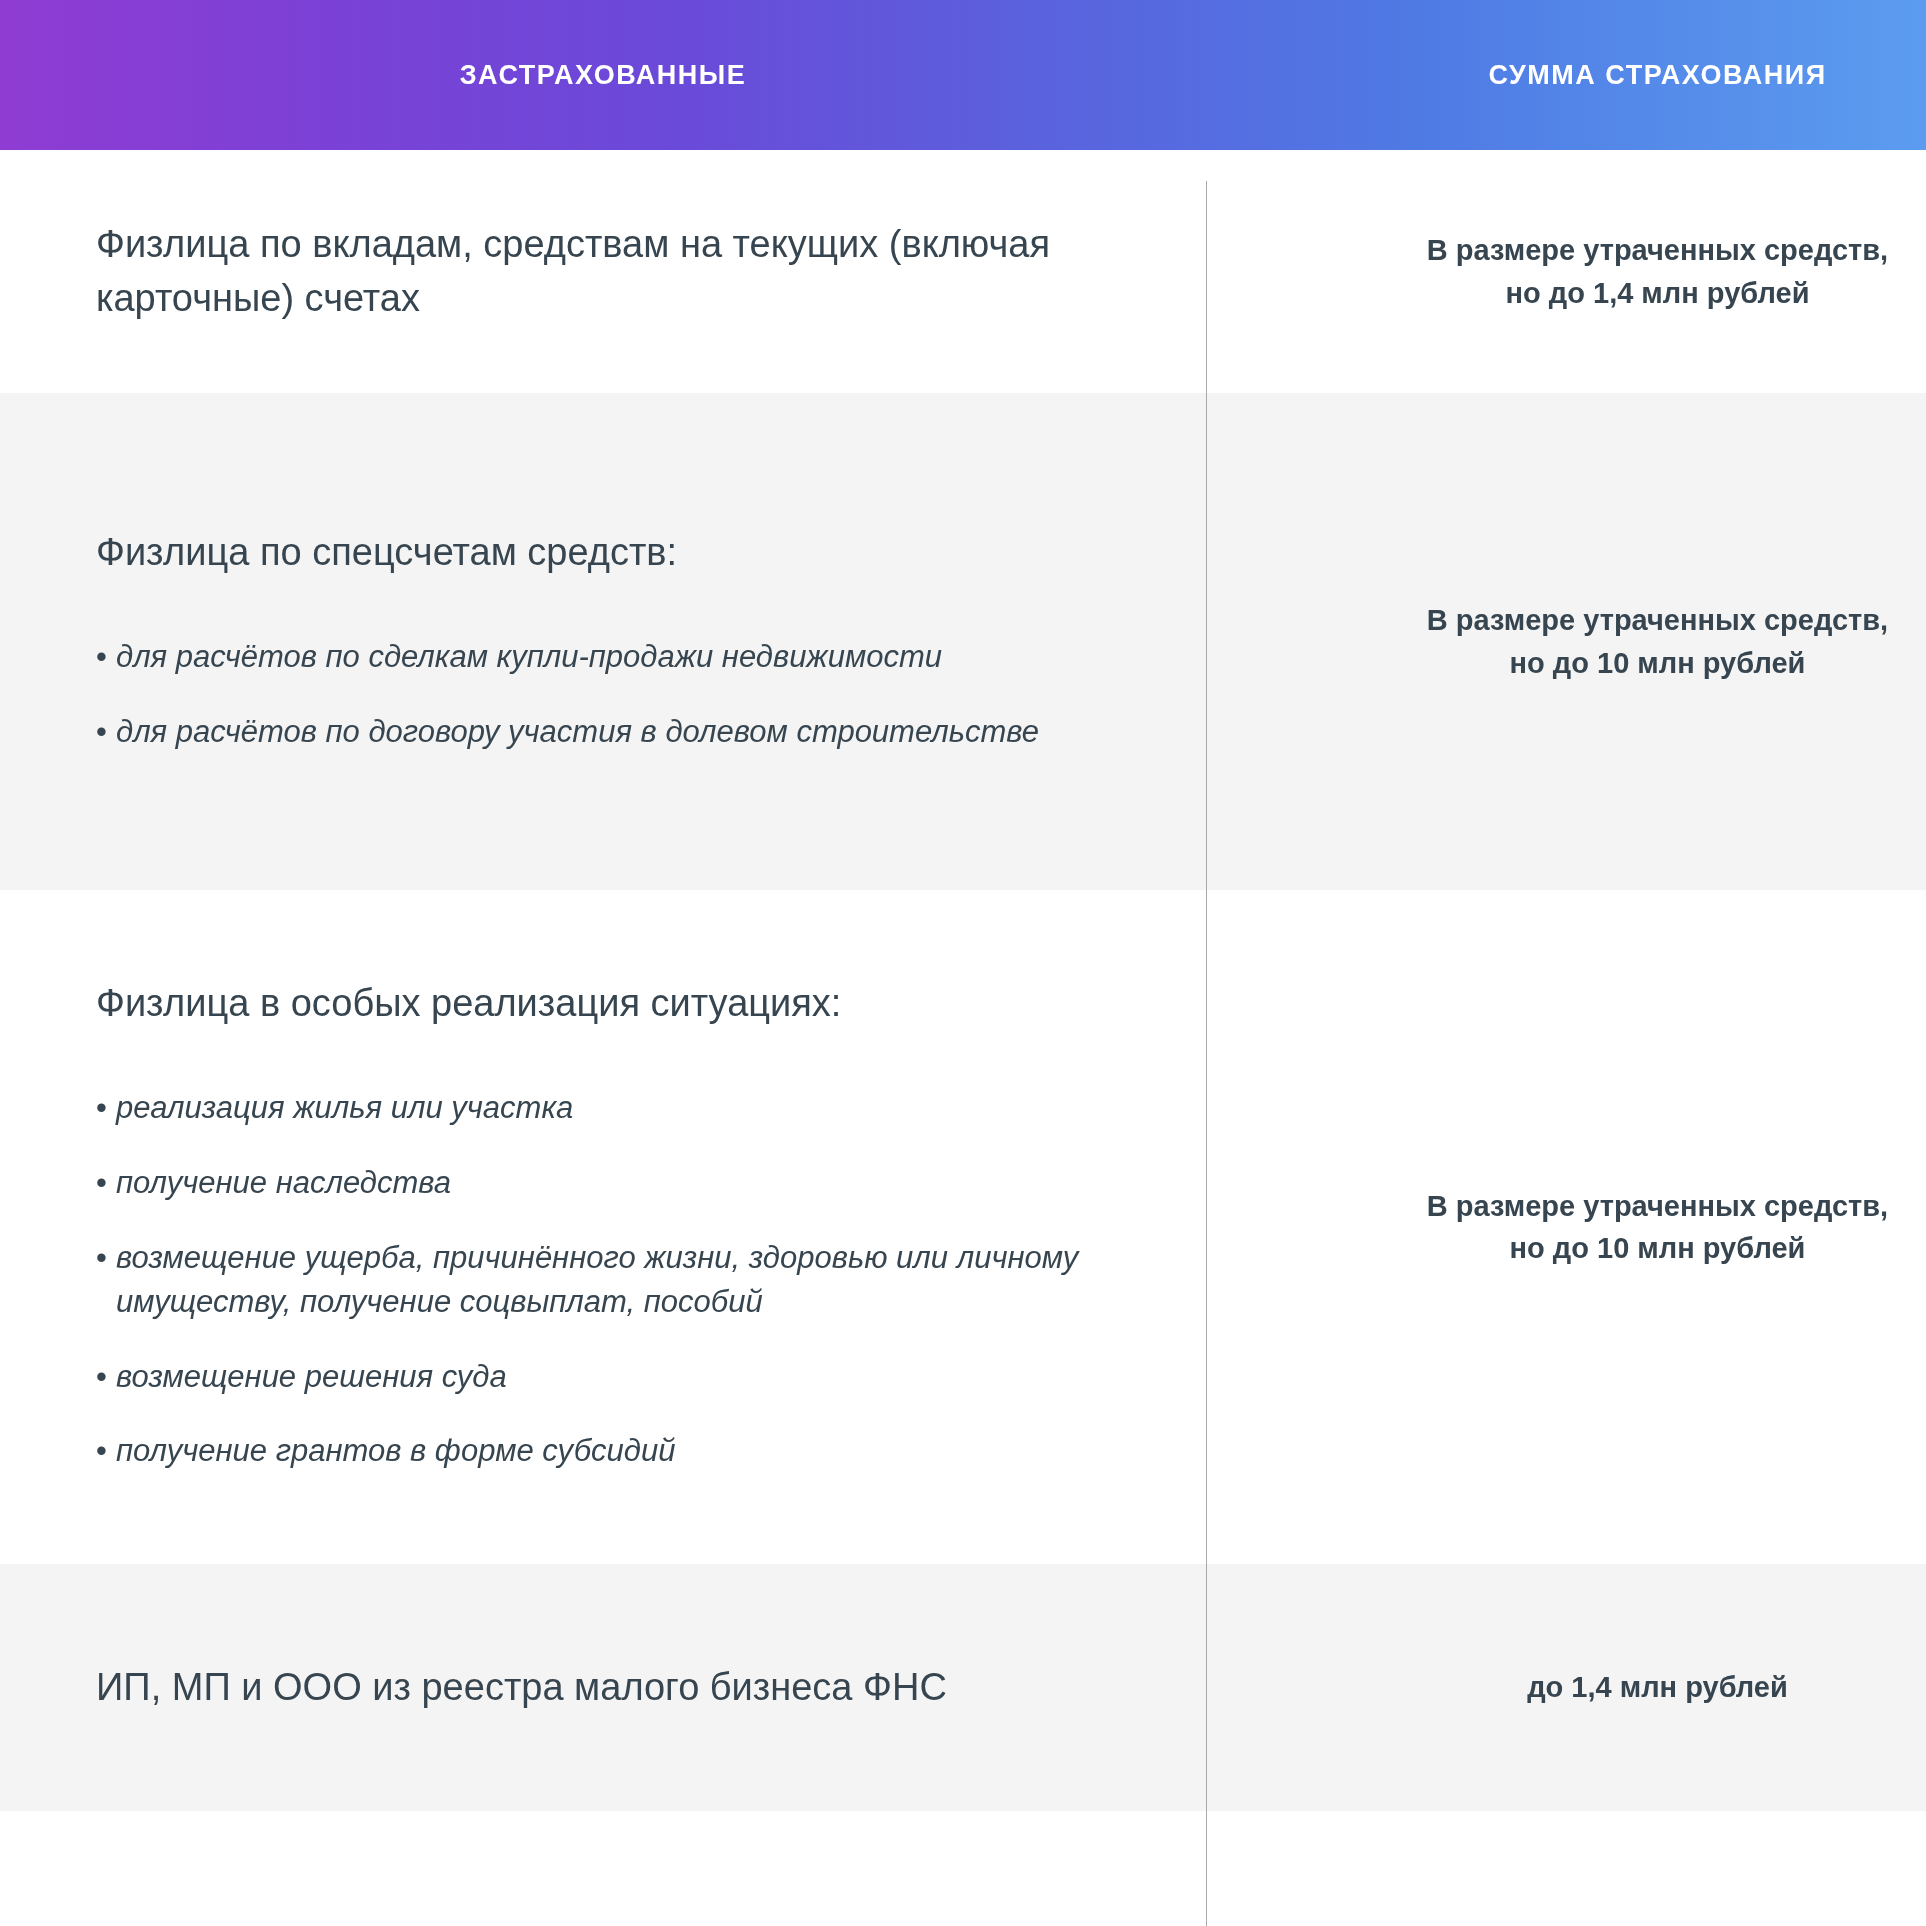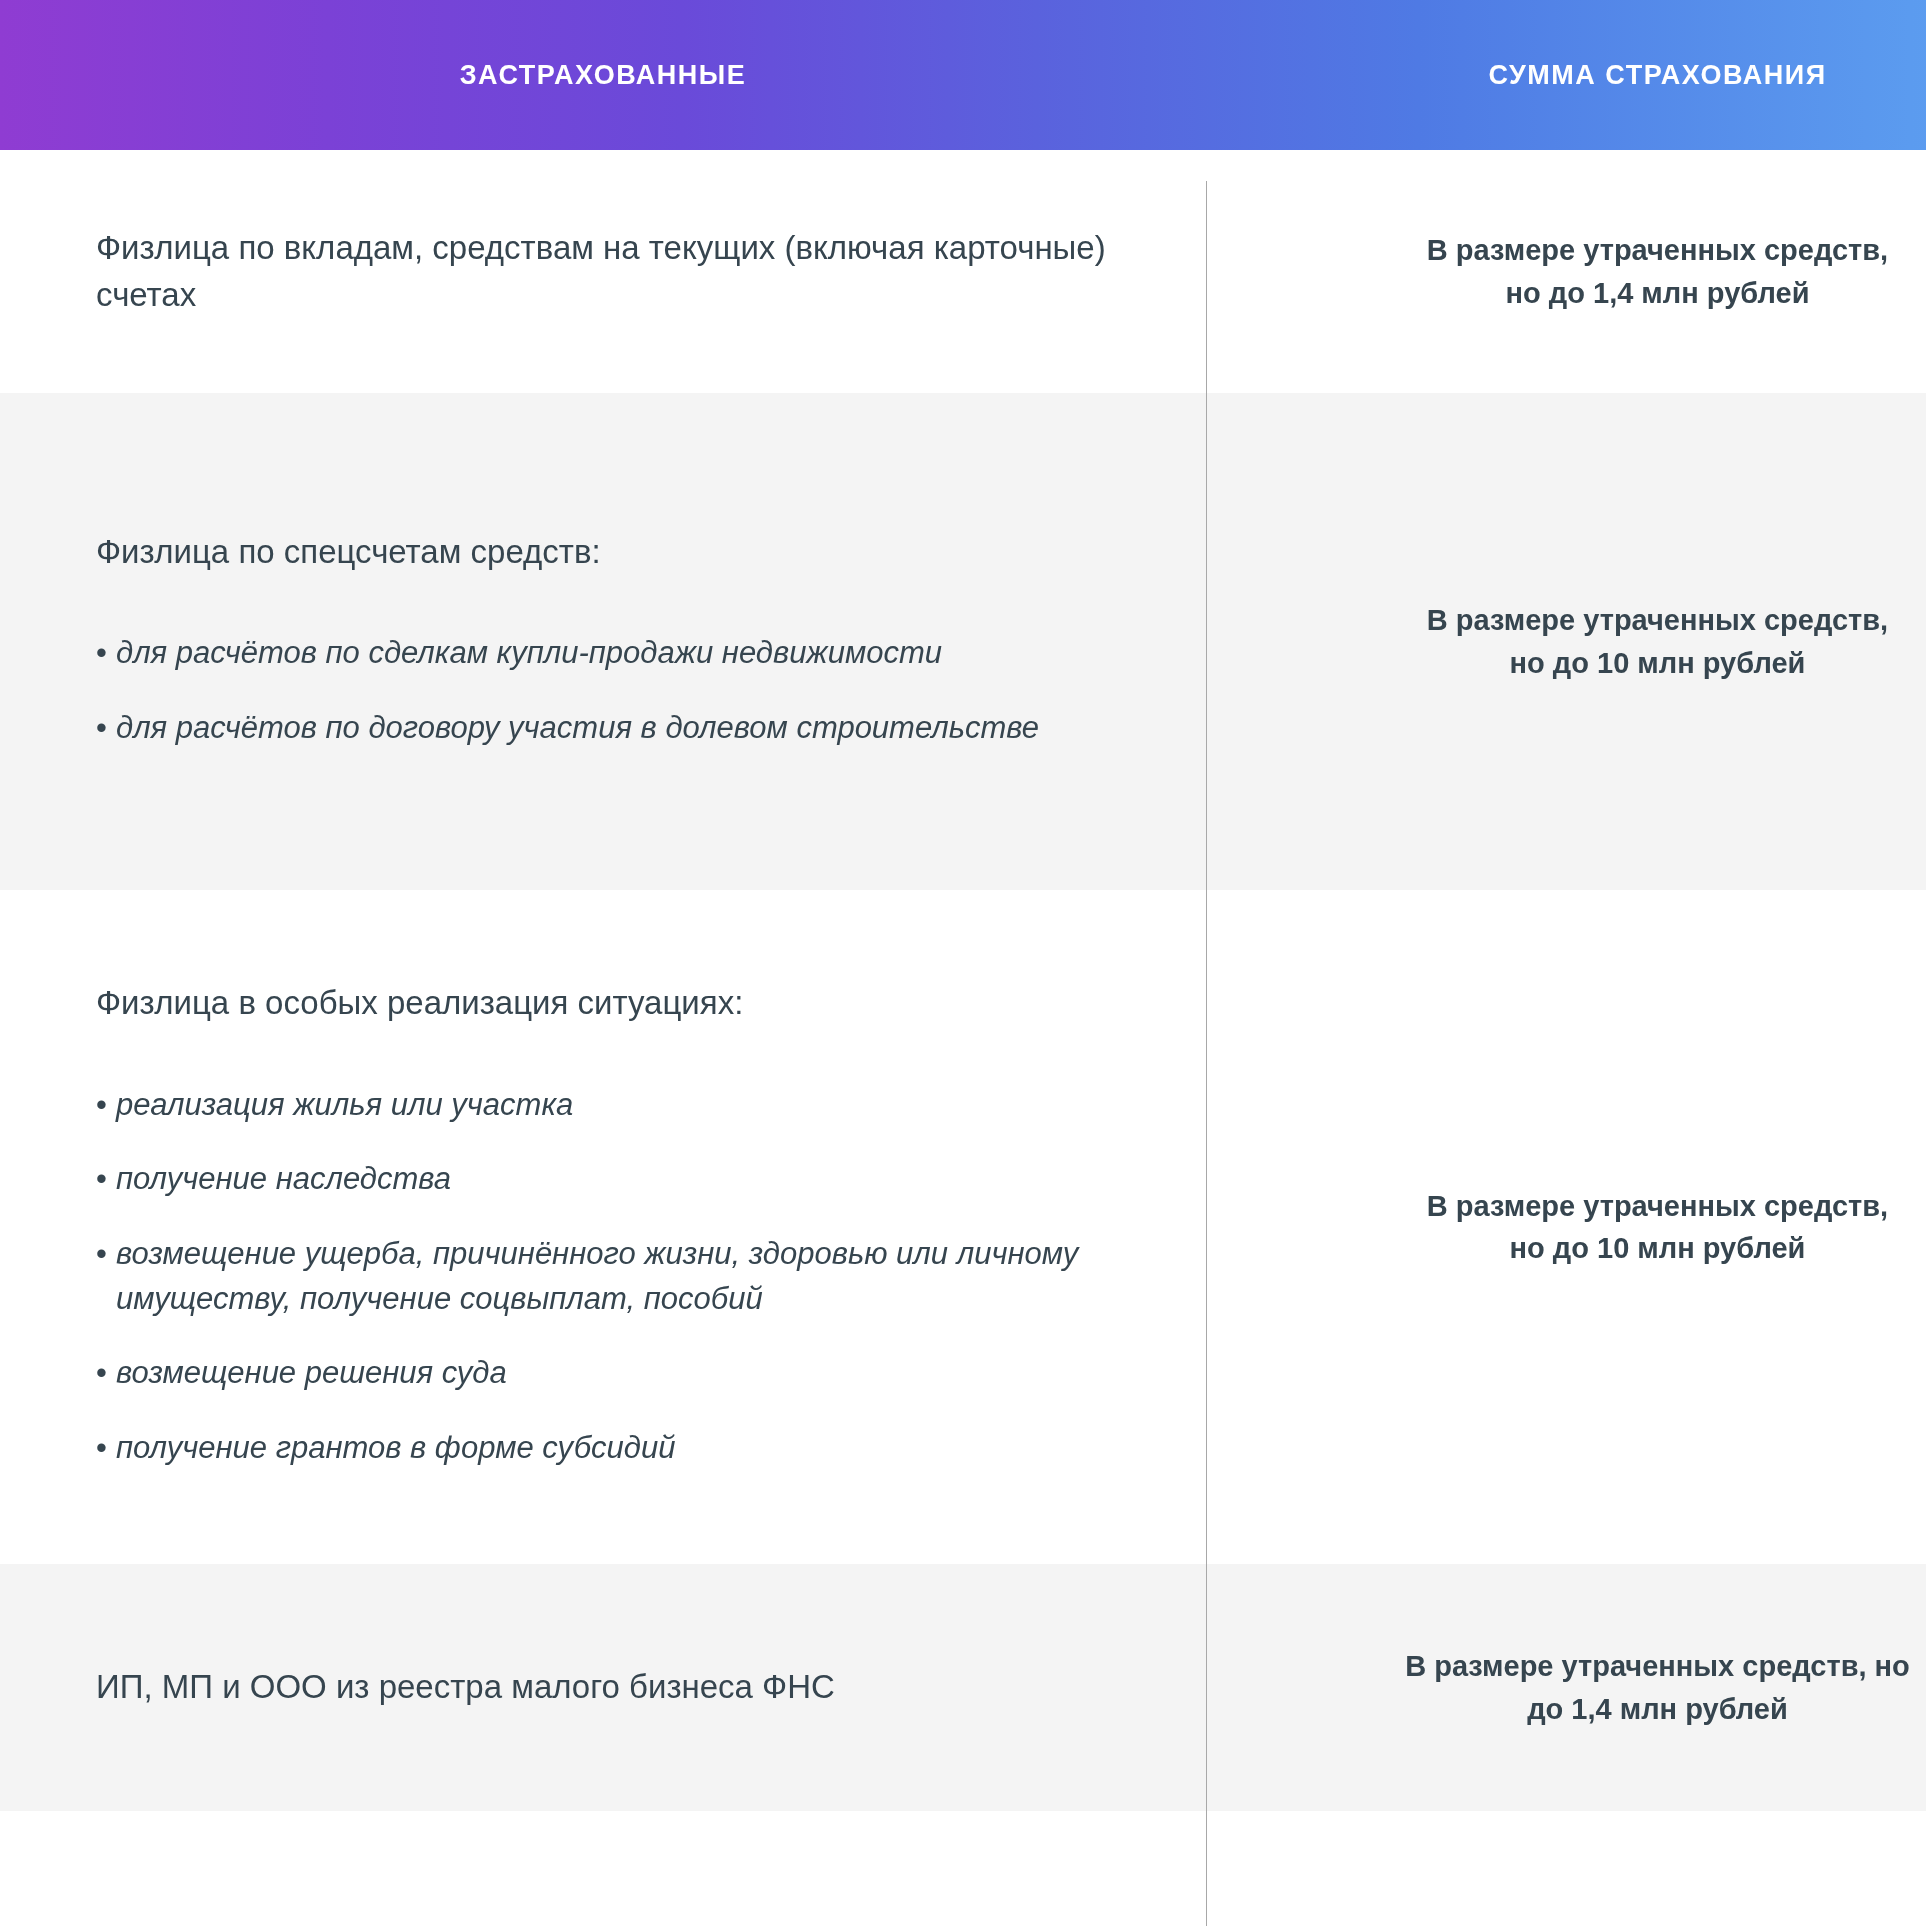--- a/index.html
+++ b/index.html
@@ -71,21 +71,21 @@
   .cell {
     display: flex;
     flex-direction: column;
     justify-content: center;
     padding: 0 0;
   }
   .cell.c1 { width: 1206px; padding-left: 96px; padding-right: 69px; align-items: flex-start; }
   .cell.c2 { width: 903px; padding-left: 42px; padding-right: 42px; align-items: center; text-align: center; }
 
   .subject-title {
-    font-size: 33px;
+    font-size: 38px;
     line-height: 1.42;
     color: #36454f;
     font-family: "Liberation Sans Narrow", "Liberation Sans", sans-serif;
     font-weight: 400;
     text-align: left;
   }
 
   .bullets {
     list-style: none;
     margin-top: 25.4px;
@@ -195,21 +195,20 @@
         <div class="amount">но до 10 млн рублей</div>
       </div>
 
     </div>
 
     <div class="row r4 alt">
       <div class="cell c1">
         <div class="subject-title">ИП, МП и ООО из реестра малого бизнеса ФНС</div>
       </div>
       <div class="cell c2">
-        <div class="amount">В размере утраченных средств, но</div>
         <div class="amount">до 1,4 млн рублей</div>
       </div>
 
     </div>
 
     <div class="row r5 plain">
       <div class="cell c1">
         
         
       </div>

